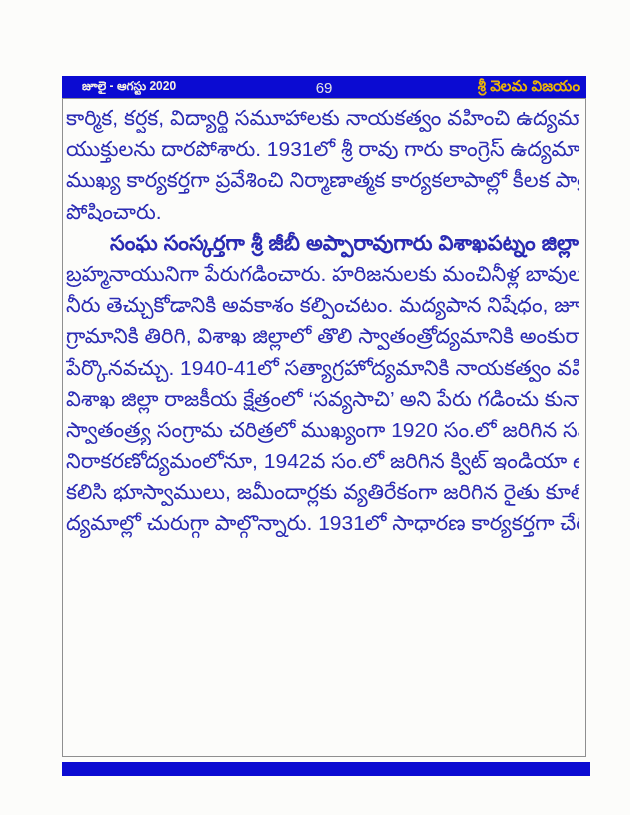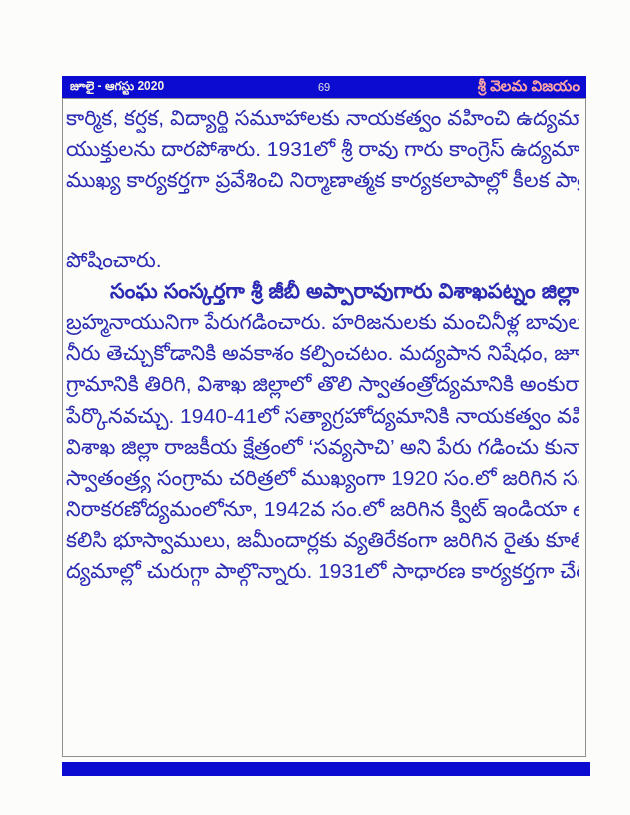--- a/index.html
+++ b/index.html
@@ -19,37 +19,37 @@
     overflow: hidden;
   }
   .header-bar {
     position: absolute;
     left: 62px; top: 76px;
     width: 524px; height: 22px;
     background: var(--bar-blue);
     display: flex;
     align-items: center;
     justify-content: space-between;
-    padding: 0 6px 0 8px;
+    padding: 0 6px 0 20px;
   }
   .header-issue {
     color: var(--header-text);
     font-size: 12px;
     font-weight: bold;
     white-space: nowrap;
   }
   .header-page-num {
     color: var(--page-num-text);
-    font-size: 11px;
+    font-size: 15px;
     position: absolute;
     left: 50%;
     transform: translateX(-50%);
   }
   .header-title {
-    color: #fca5a5;
+    color: #eab308;
     font-size: 15px;
     font-weight: bold;
     white-space: nowrap;
   }
   .content-box {
     position: absolute;
     left: 62px; top: 98px;
     width: 524px; height: 659px;
     border: 1px solid var(--box-border);
     background: var(--page-bg);
@@ -64,21 +64,20 @@
     line-height: 31.2px;
     height: 31.2px;
     white-space: nowrap;
     text-align: justify;
     text-align-last: justify;
     overflow: hidden;
   }
   .line.no-justify {
     text-align: right;
     text-align-last: left;
-    margin-top: 48px;
   }
   .line.indent {
     text-indent: 44px;
     font-weight: bold;
   }
   .footer-bar {
     position: absolute;
     left: 62px; top: 762px;
     width: 528px; height: 14px;
     background: var(--bar-blue);

